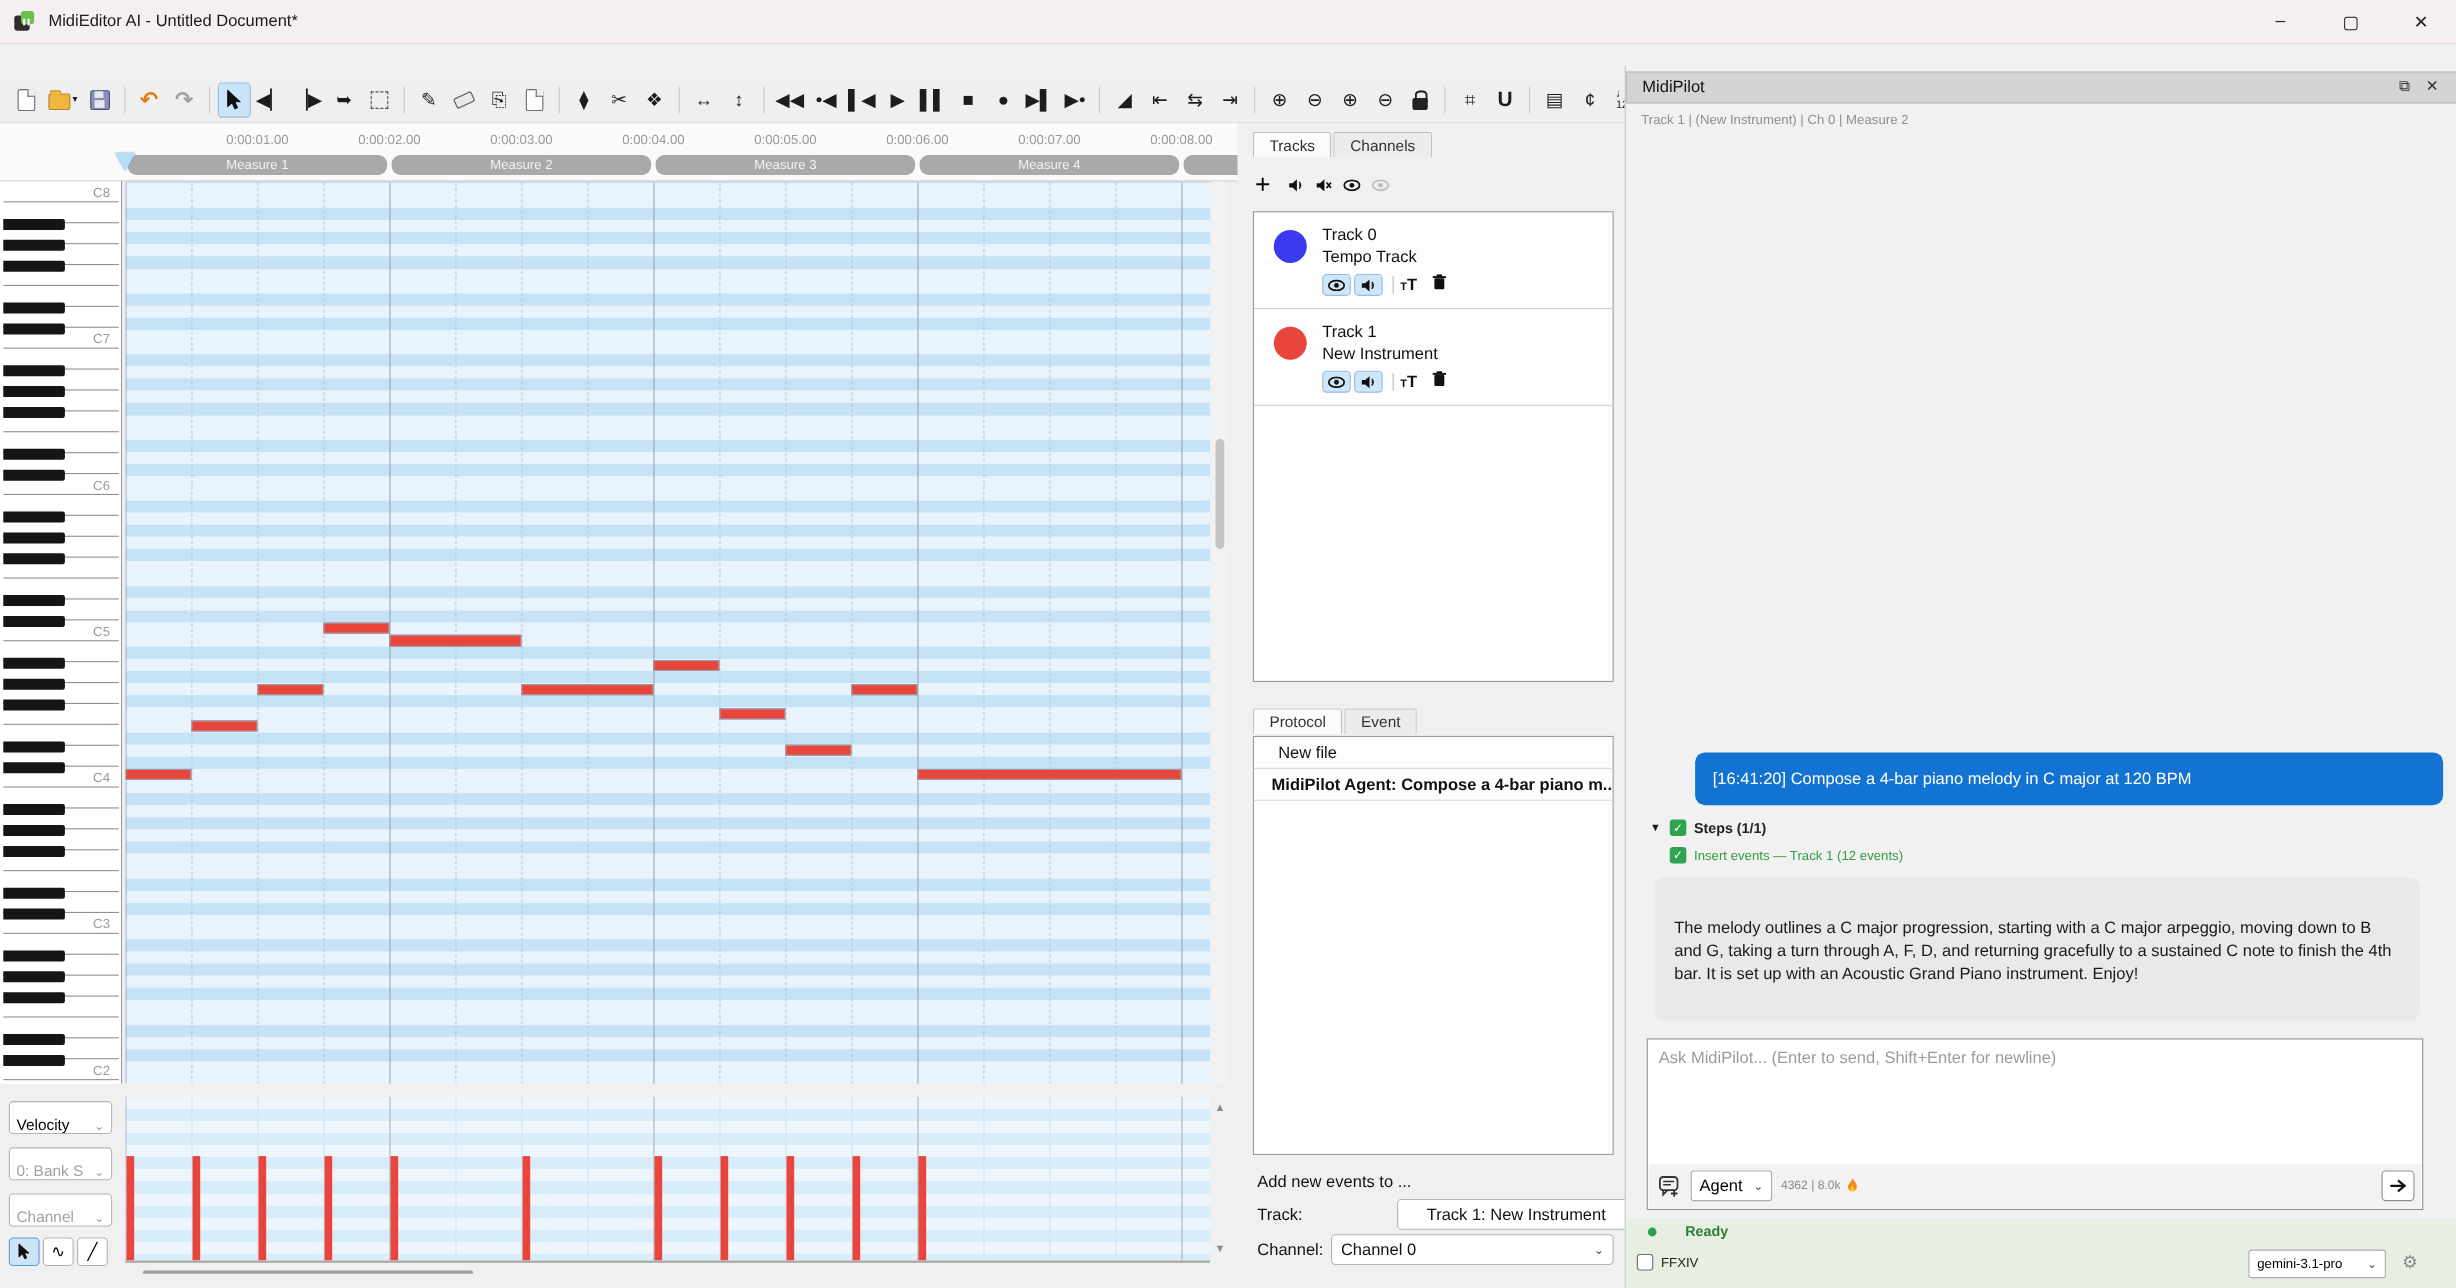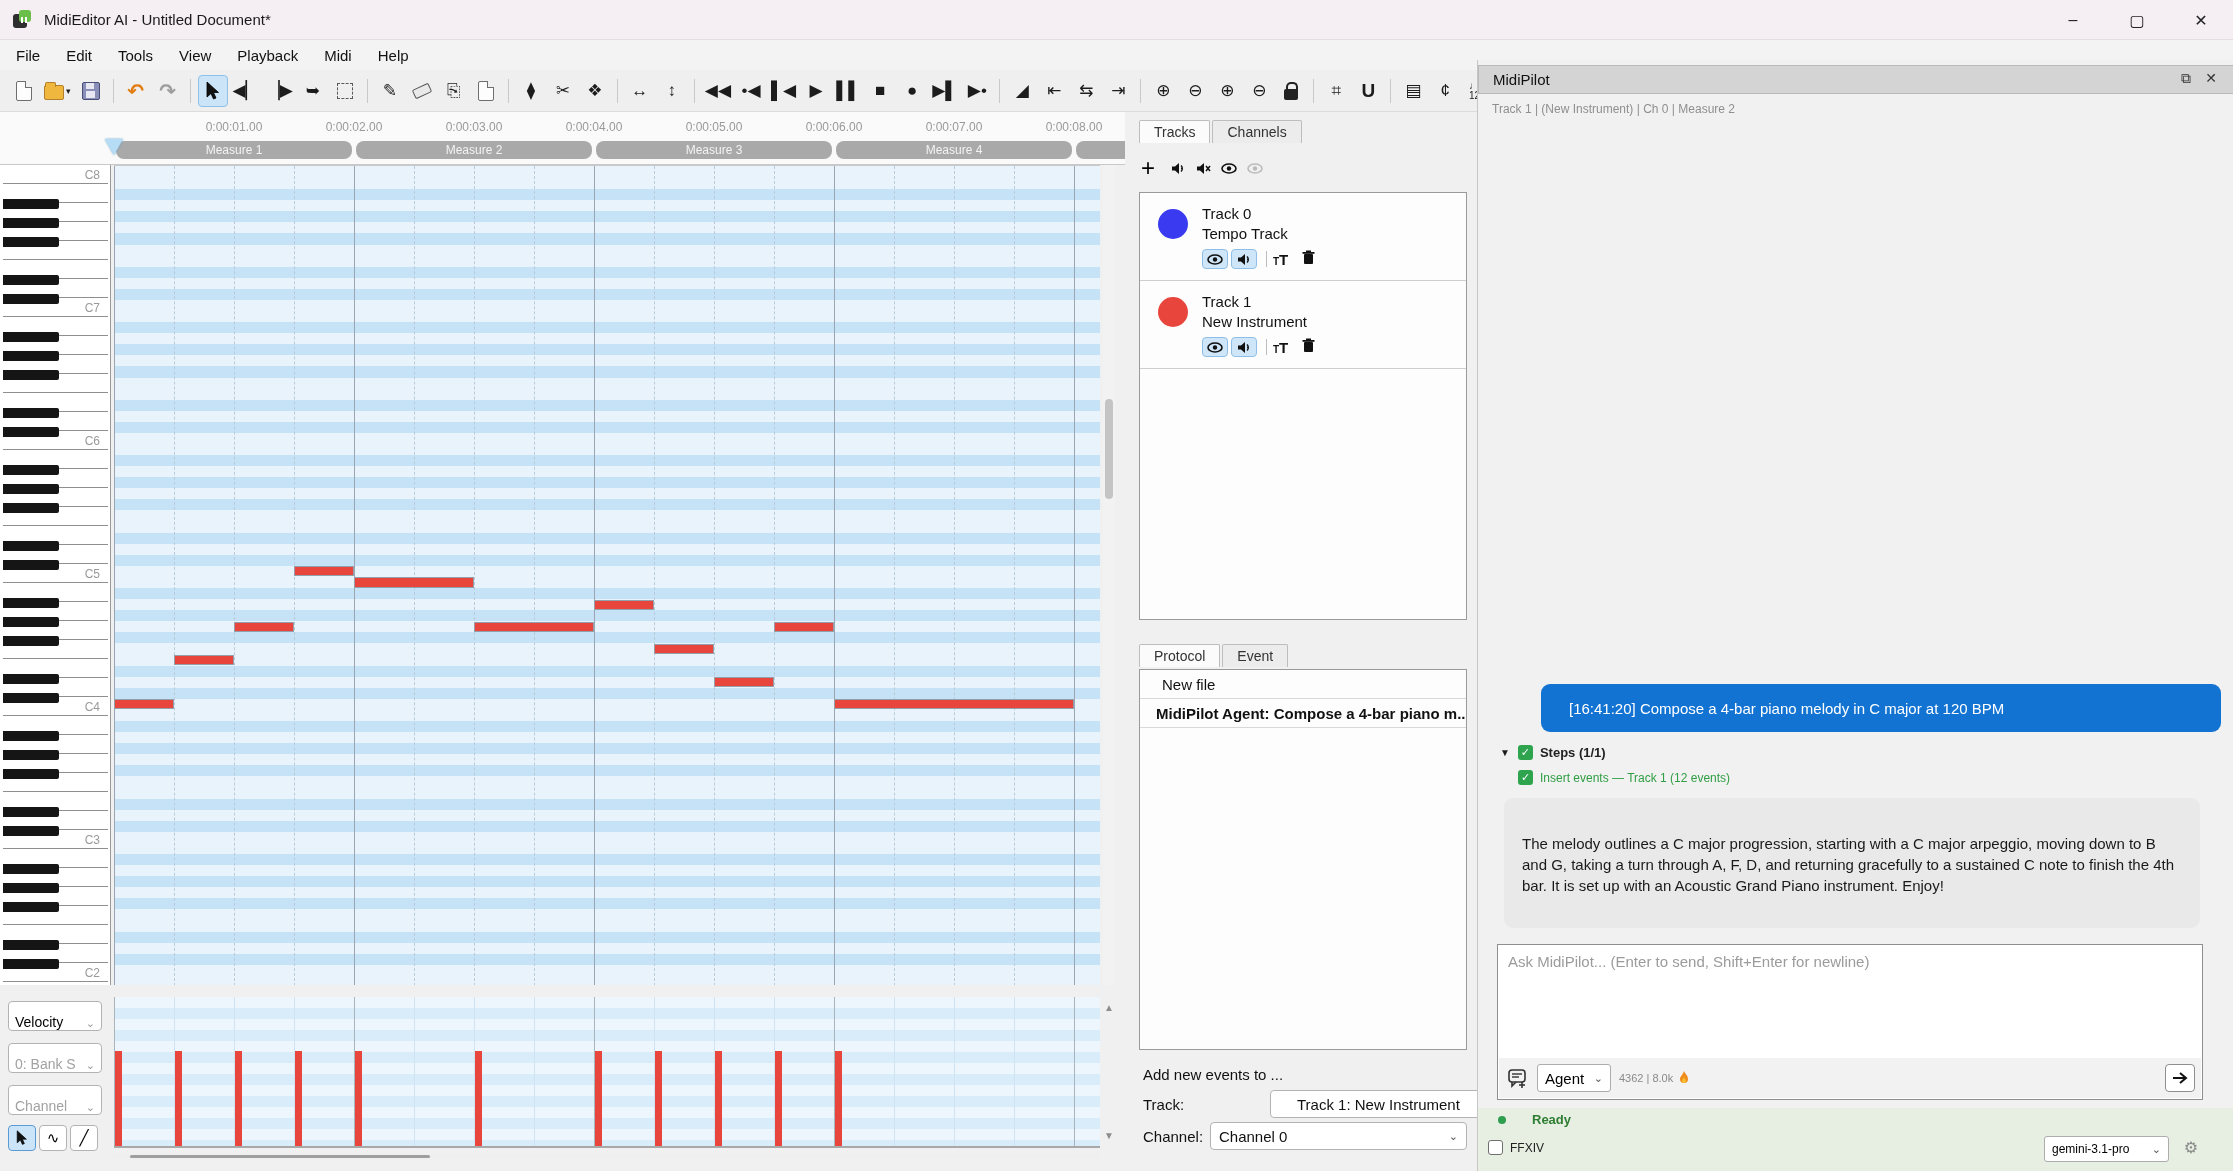--- a/index.html
+++ b/index.html
@@ -105,21 +105,21 @@
   .dd { position:absolute; background:#fff; border:1px solid #b3b3b3; border-radius:4px; font-size:15px; display:flex; align-items:center; justify-content:space-between; padding:0 8px; color:#111; }
   .chev { font-size:11px; color:#555; }
 
   
   #dock { left:1477px; top:60px; width:756px; height:1111px; background:#f1f1f1; border-left:1px solid #c6c6c6; }
   #dock-header { position:absolute; left:0px; top:5px; width:756px; height:29px; background:#d4d4d4; border:1px solid #b9b9b9; display:flex; align-items:center; }
   #dock-title { font-size:15px; color:#111; margin-left:14px; }
   .dock-hbtn { position:absolute; top:4px; font-size:14px; color:#333; }
   #dock-status { position:absolute; left:14px; top:42px; font-size:12px; color:#8f8f8f; }
 
-  #user-bubble { position:absolute; left:63px; top:624px; width:680px; height:48px; background:#1273d2; border-radius:9px; color:#fff; font-size:15px; display:flex; align-items:center; padding:0 28px; }
+  #user-bubble { position:absolute; left:63px; top:624px; width:680px; height:48px; background:#1273d2; border-radius:9px; color:#fff; font-size:15px; display:flex; align-items:center; padding:0 16px; }
   #steps-row { position:absolute; left:22px; top:685px; display:flex; align-items:center; font-size:13px; font-weight:bold; color:#222; }
   #steps-sub { position:absolute; left:40px; top:710px; display:flex; align-items:center; font-size:12px; color:#2f9e44; }
   .gcheck { width:15px; height:15px; background:#2ea44f; border-radius:3px; color:#fff; font-size:11px; display:flex; align-items:center; justify-content:center; margin-right:7px; }
   .tri-down { font-size:10px; color:#1a1a1a; margin-right:8px; }
   #ai-bubble { position:absolute; left:26px; top:738px; width:696px; height:130px; background:#e9e9e9; border-radius:9px; font-size:15px; color:#1a1a1a; padding:14px 18px; line-height:21px; }
 
   #chat-input { position:absolute; left:19px; top:884px; width:706px; height:156px; background:#fff; border:1px solid #8f8f8f; }
   #chat-placeholder { position:absolute; left:10px; top:8px; font-size:15px; color:#9b9b9b; }
   #chat-input-bar { position:absolute; left:1px; bottom:1px; width:702px; height:40px; background:#f2f2f2; display:flex; align-items:center; }
   #agent-dd { width:74px; height:28px; background:#fff; border:1px solid #adadad; border-radius:3px; margin-left:8px; display:flex; align-items:center; justify-content:space-between; padding:0 7px; font-size:15px; }
@@ -148,29 +148,20 @@
       <rect x="15" y="9" width="2" height="6" fill="#fff"></rect>
     </svg>
     <span id="title-text">MidiEditor AI - Untitled Document*</span>
     <div class="wbtns">
         <div class="wbtn">–</div>
         <div class="wbtn">▢</div>
         <div class="wbtn">✕</div>
       </div>
   </div>
 
-  <div class="abs" id="menubar">
-      <span class="menu-item">File</span>
-      <span class="menu-item">Edit</span>
-      <span class="menu-item">Tools</span>
-      <span class="menu-item">View</span>
-      <span class="menu-item">Playback</span>
-      <span class="menu-item">Midi</span>
-      <span class="menu-item">Help</span>
-    </div>
 
   <div class="abs" id="toolbar">
       <div class="tbtn">
         <span class="i-doc"></span>
       </div>
       <div class="tbtn">
         <span class="i-folder"></span>
         <span style="font-size: 9px; margin-left: 2px;">▾</span>
       </div>
       <div class="tbtn">

